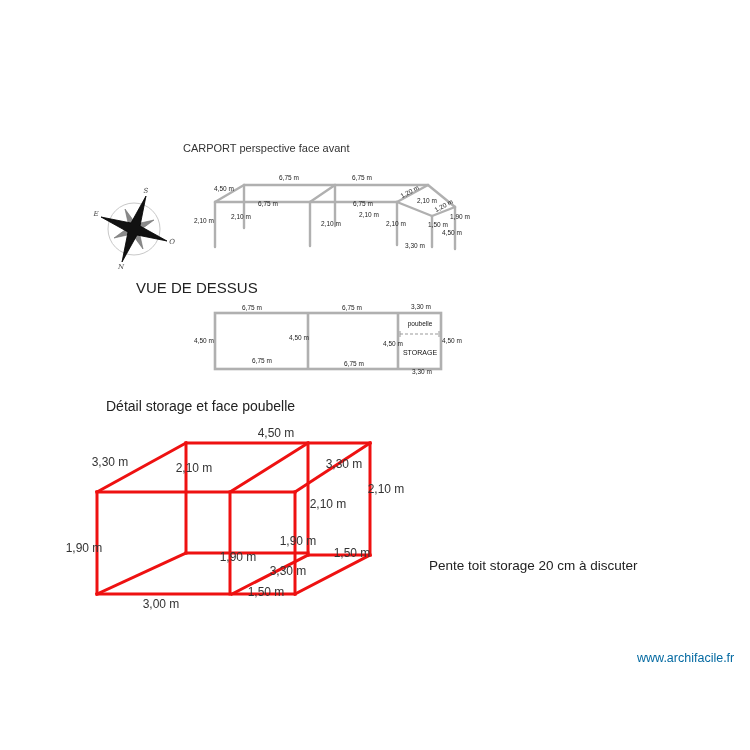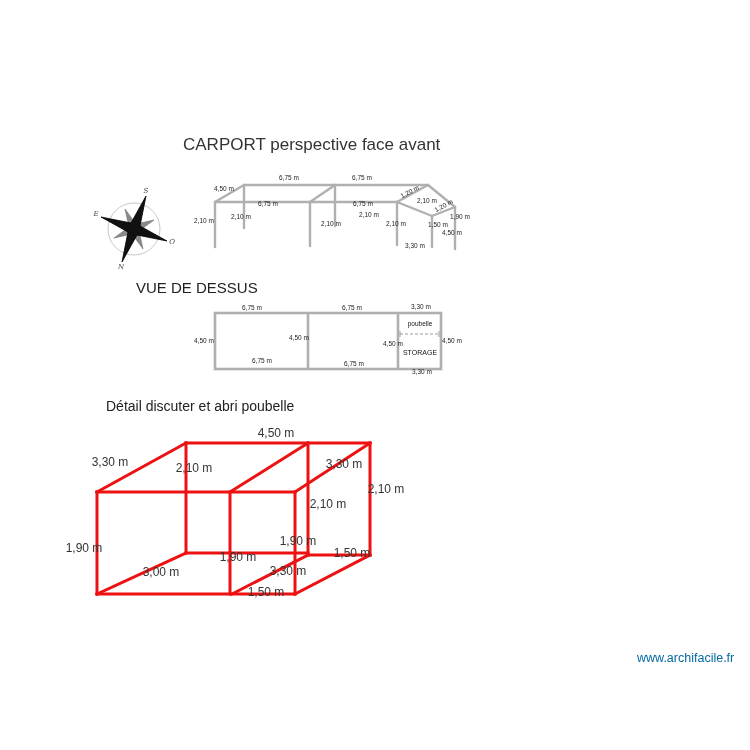--- a/index.html
+++ b/index.html
@@ -6,21 +6,21 @@
   #canvas{
     position:relative;width:750px;height:750px;background:#ffffff;overflow:hidden;
     font-family:"Liberation Sans", sans-serif;color:#222;
   }
   #drawing{position:absolute;left:0;top:0;width:750px;height:750px;}
   .lbl{
     position:absolute;transform:translate(-50%,-50%);white-space:nowrap;
     font-size:6.5px;color:#1c1c1c;line-height:1;letter-spacing:0;
   }
   .lbl.rot{transform:translate(-50%,-50%) rotate(-28deg);}
-  .title-sm{position:absolute;font-size:17px;color:#333;white-space:nowrap;}
+  .title-sm{position:absolute;font-size:11px;color:#333;white-space:nowrap;margin-top:7px;}
   .title-md{position:absolute;font-size:15px;color:#222;white-space:nowrap;}
   .title-detail{position:absolute;font-size:14px;color:#222;white-space:nowrap;}
   .note{position:absolute;font-size:13.5px;color:#222;white-space:nowrap;}
   .watermark{position:absolute;font-size:12.5px;color:#0369a1;white-space:nowrap;}
   .dlbl{
     position:absolute;transform:translate(-50%,-50%);white-space:nowrap;
     font-size:12px;color:#333;line-height:1;
   }
   .compass-letter{
     position:absolute;transform:translate(-50%,-50%);
@@ -91,21 +91,22 @@
     </g>
   </svg>
 
   <span class="compass-letter" style="left:146px;top:191px;">S</span>
   <span class="compass-letter" style="left:96px;top:214px;">E</span>
   <span class="compass-letter" style="left:172px;top:242px;">O</span>
   <span class="compass-letter" style="left:121px;top:267px;">N</span>
 
   <div class="title-sm" style="left:183px;top:135px;">CARPORT perspective face avant</div>
   <div class="title-md" style="left:136px;top:279px;">VUE DE DESSUS</div>
-  <div class="title-detail" style="left:106px;top:398px;">Détail discuter et abri poubelle</div>
+  <div class="title-detail" style="left:106px;top:398px;">Détail storage et face poubelle</div>
+  <div class="note" style="left:429px;top:558px;">Pente toit storage 20 cm à discuter</div>
   <div class="watermark" style="left:637px;top:651px;">www.archifacile.fr</div>
 
   <span class="lbl" style="left:224px;top:189px;">4,50 m</span>
   <span class="lbl" style="left:289px;top:178px;">6,75 m</span>
   <span class="lbl" style="left:362px;top:178px;">6,75 m</span>
   <span class="lbl" style="left:268px;top:204px;">6,75 m</span>
   <span class="lbl" style="left:363px;top:204px;">6,75 m</span>
   <span class="lbl" style="left:204px;top:221px;">2,10 m</span>
   <span class="lbl" style="left:241px;top:217px;">2,10 m</span>
   <span class="lbl" style="left:331px;top:224px;">2,10 m</span>
@@ -137,15 +138,15 @@
   <span class="dlbl" style="left:194px;top:468px;">2,10 m</span>
   <span class="dlbl" style="left:344px;top:464px;">3,30 m</span>
   <span class="dlbl" style="left:386px;top:489px;">2,10 m</span>
   <span class="dlbl" style="left:328px;top:504px;">2,10 m</span>
   <span class="dlbl" style="left:84px;top:548px;">1,90 m</span>
   <span class="dlbl" style="left:238px;top:557px;">1,90 m</span>
   <span class="dlbl" style="left:298px;top:541px;">1,90 m</span>
   <span class="dlbl" style="left:352px;top:553px;">1,50 m</span>
   <span class="dlbl" style="left:288px;top:571px;">3,30 m</span>
   <span class="dlbl" style="left:266px;top:592px;">1,50 m</span>
-  <span class="dlbl" style="left:161px;top:572px;">3,00 m</span>
+  <span class="dlbl" style="left:161px;top:604px;">3,00 m</span>
 
 </div>
 
 </body></html>

